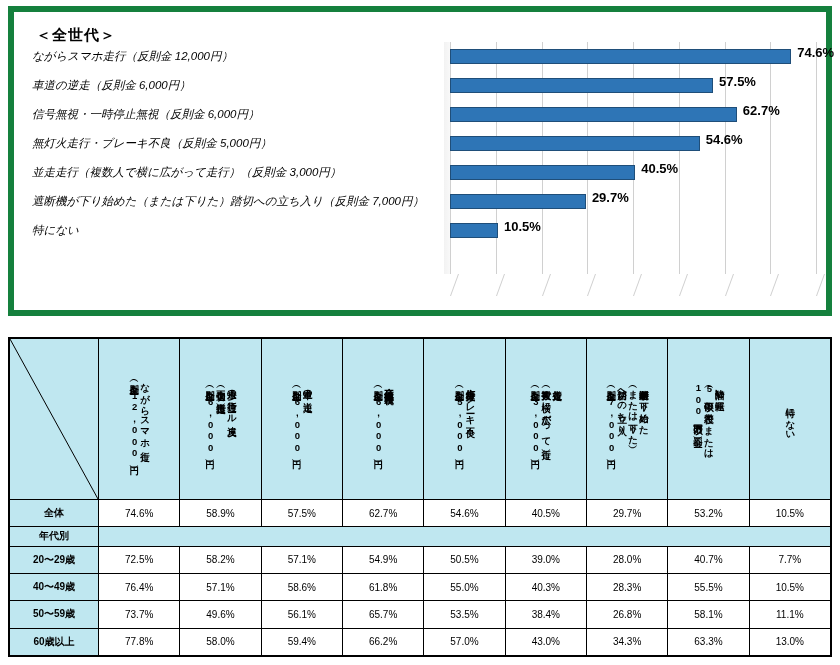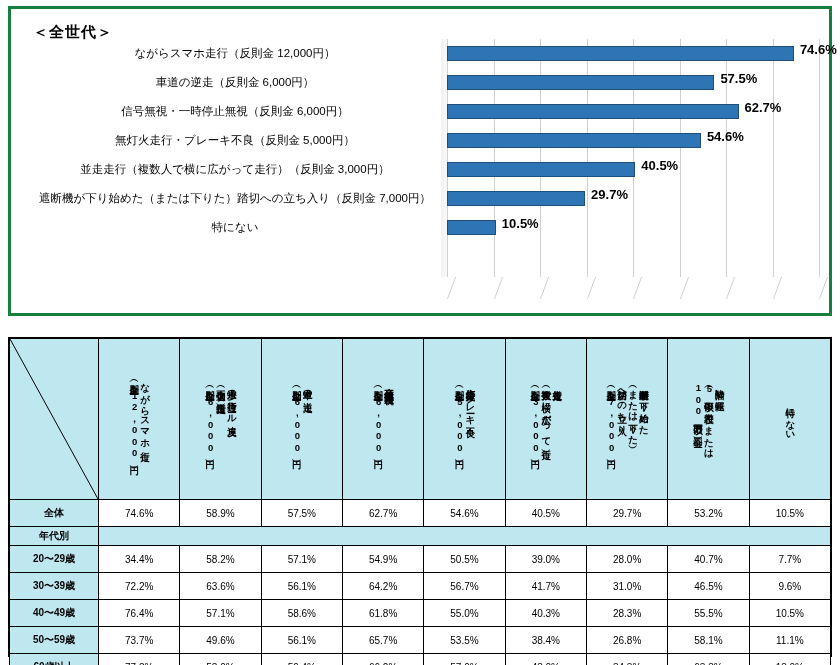--- a/index.html
+++ b/index.html
@@ -16,21 +16,21 @@
     overflow: hidden;
   }
 
   
   .chart-panel {
     position: absolute;
     left: 8px;
     top: 6px;
     width: 824px;
     height: 310px;
-    border: 3px solid #15803d;
+    border: 6px solid #15803d;
     background: #ffffff;
     box-sizing: border-box;
   }
   .chart-title {
     position: absolute;
     left: 22px;
     top: 14px;
     font-size: 15px;
     font-weight: bold;
     color: #000;
@@ -51,27 +51,28 @@
     height: 100%;
   }
   .row {
     display: flex;
     align-items: center;
     height: 29px;
     position: relative;
   }
   .cat-label {
     width: 418px;
-    text-align: center;
+    text-align: left;
     font-size: 11.5px;
     color: #000;
     padding-right: 6px;
     box-sizing: border-box;
     white-space: nowrap;
     line-height: 1.1;
+    font-style: italic;
   }
   .bar-zone {
     position: relative;
     flex: 1;
     height: 29px;
   }
   .bar {
     position: absolute;
     left: 0;
     top: 7px;
@@ -342,41 +343,29 @@
             <td>29.7%</td>
             <td>53.2%</td>
             <td>10.5%</td>
           </tr>
           <tr class="group">
             <td class="rowhead">年代別</td>
             <td colspan="9"></td>
           </tr>
           <tr>
             <td class="rowhead">20〜29歳</td>
-            <td>34.4%</td>
+            <td>72.5%</td>
             <td>58.2%</td>
             <td>57.1%</td>
             <td>54.9%</td>
             <td>50.5%</td>
             <td>39.0%</td>
             <td>28.0%</td>
             <td>40.7%</td>
             <td>7.7%</td>
-          </tr>
-          <tr>
-            <td class="rowhead">30〜39歳</td>
-            <td>72.2%</td>
-            <td>63.6%</td>
-            <td>56.1%</td>
-            <td>64.2%</td>
-            <td>56.7%</td>
-            <td>41.7%</td>
-            <td>31.0%</td>
-            <td>46.5%</td>
-            <td>9.6%</td>
           </tr>
           <tr>
             <td class="rowhead">40〜49歳</td>
             <td>76.4%</td>
             <td>57.1%</td>
             <td>58.6%</td>
             <td>61.8%</td>
             <td>55.0%</td>
             <td>40.3%</td>
             <td>28.3%</td>

